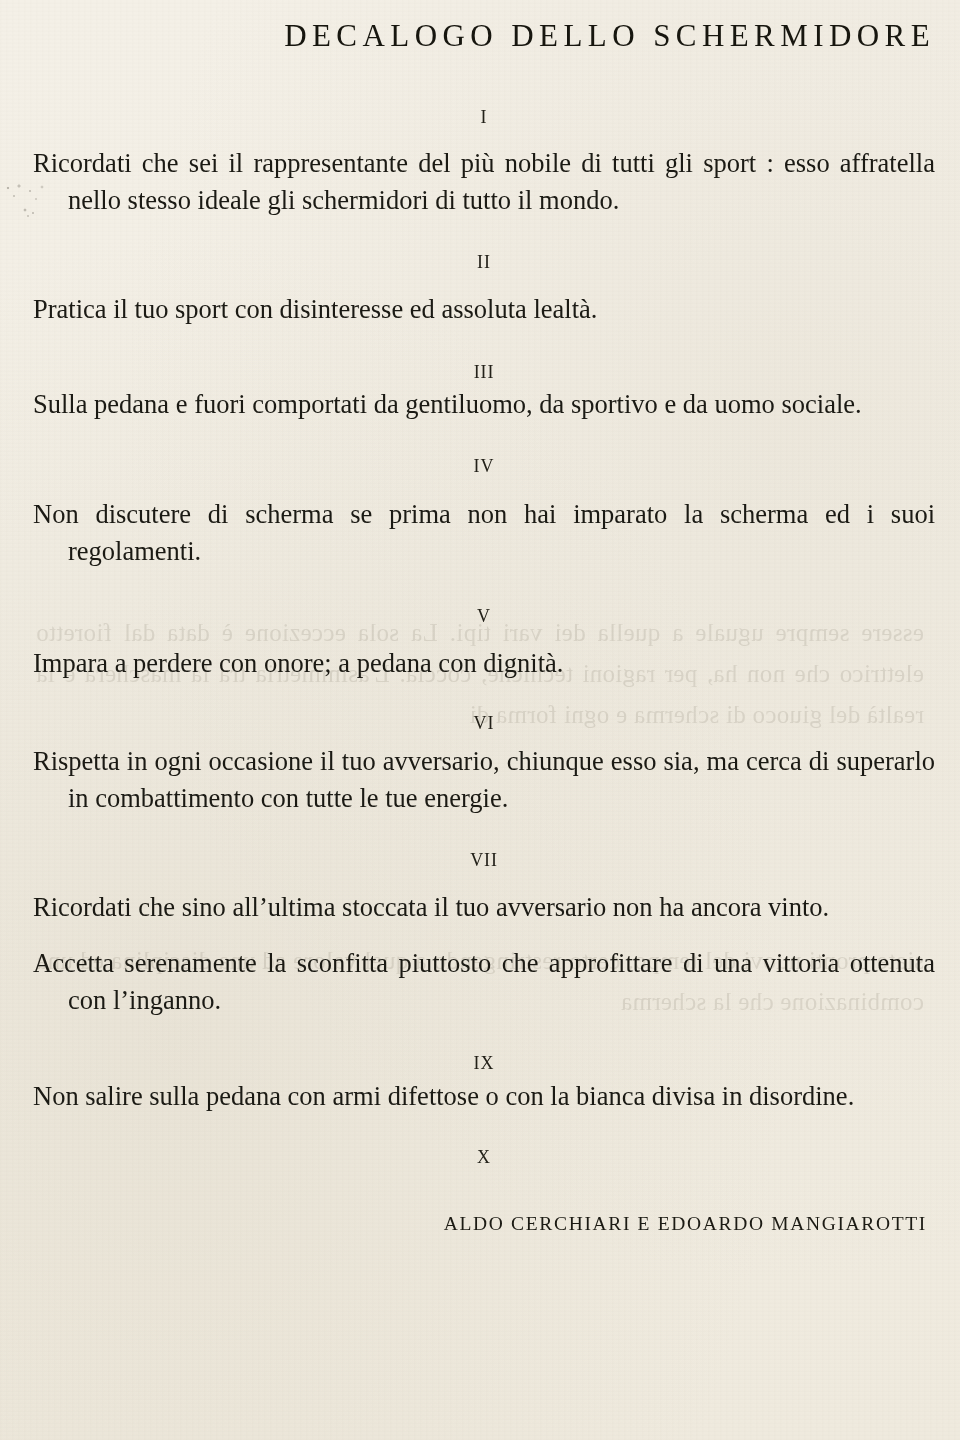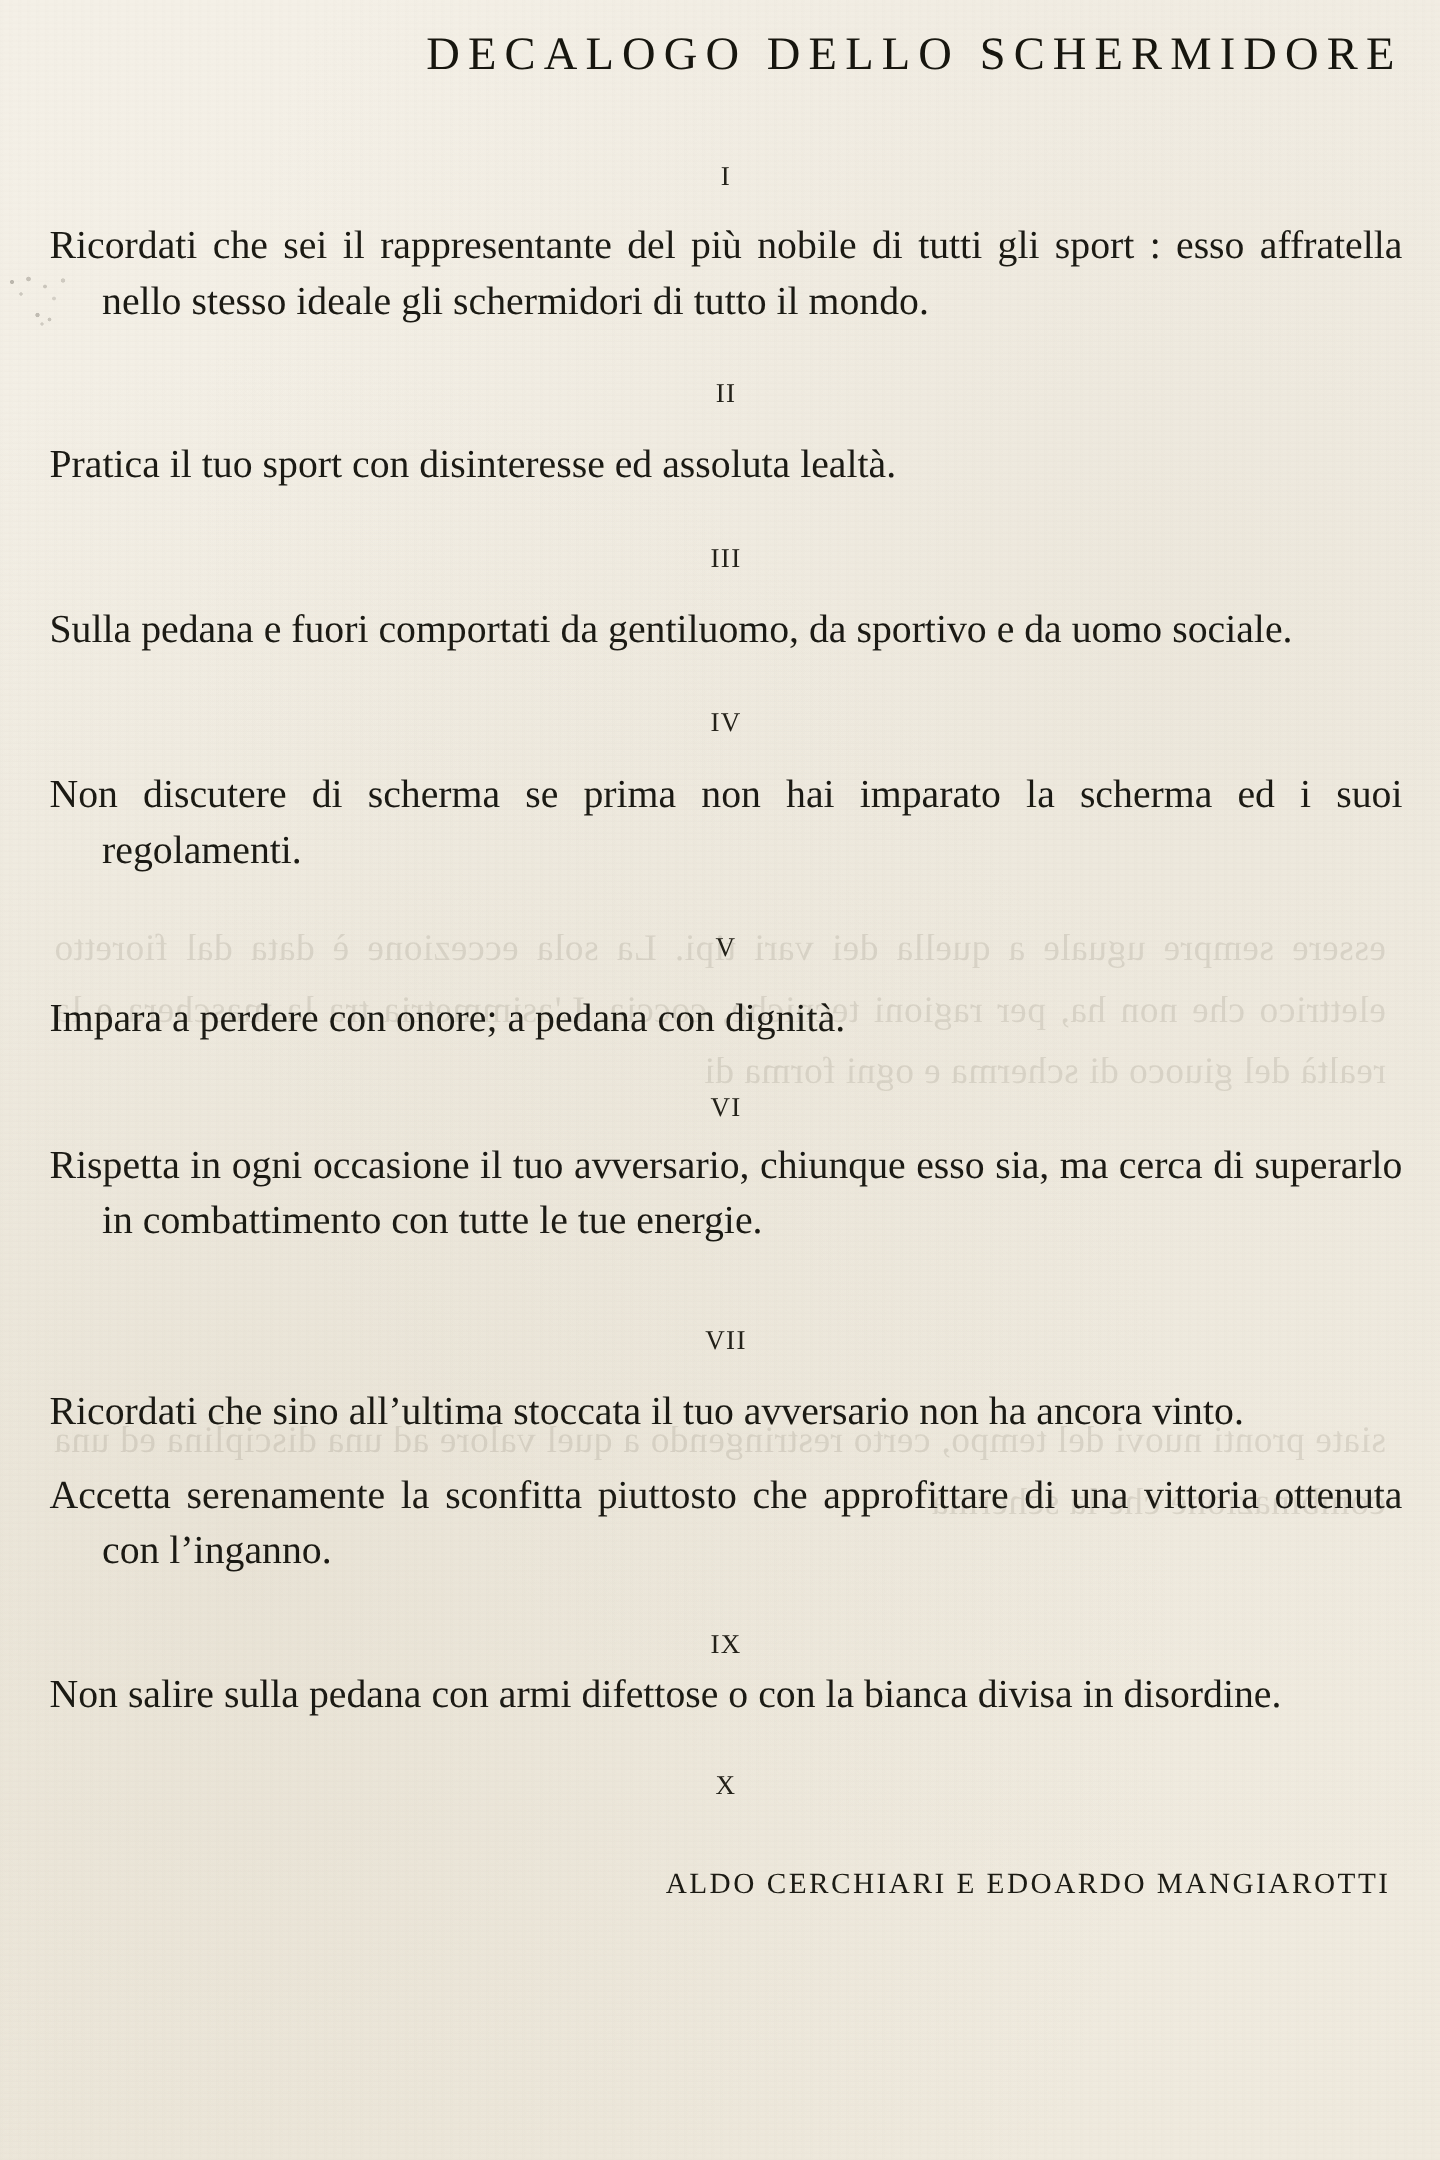--- a/index.html
+++ b/index.html
@@ -123,28 +123,28 @@
   }
   .precept.short { text-align: right; }
   .precept.center-last { text-align-last: center; }
 
   
   .n1  { margin-top: 53px; }
   .p1  { margin-top: 17px; }
   .n2  { margin-top: 33px; }
   .p2  { margin-top: 18px; }
   .n3  { margin-top: 34px; }
-  .p3  { margin-top: 18px; }
+  .p3  { margin-top: 3px; }
   .n4  { margin-top: 33px; }
   .p4  { margin-top: 19px; }
   .n5  { margin-top: 36px; }
   .p5  { margin-top: 18px; }
   .n6  { margin-top: 31px; }
   .p6  { margin-top: 9px; }
-  .n7  { margin-top: 51px; text-align: center; }
+  .n7  { margin-top: 33px; text-align: center; }
   .p7  { margin-top: 18px; }
   .n8  { margin-top: 33px; }
   .p8  { margin-top: 19px; }
   .n9  { margin-top: 34px; }
   .p9  { margin-top: 4px; }
   .n10 { margin-top: 32px; }
   .p10 { margin-top: 18px; }
 
   
   .signature {

